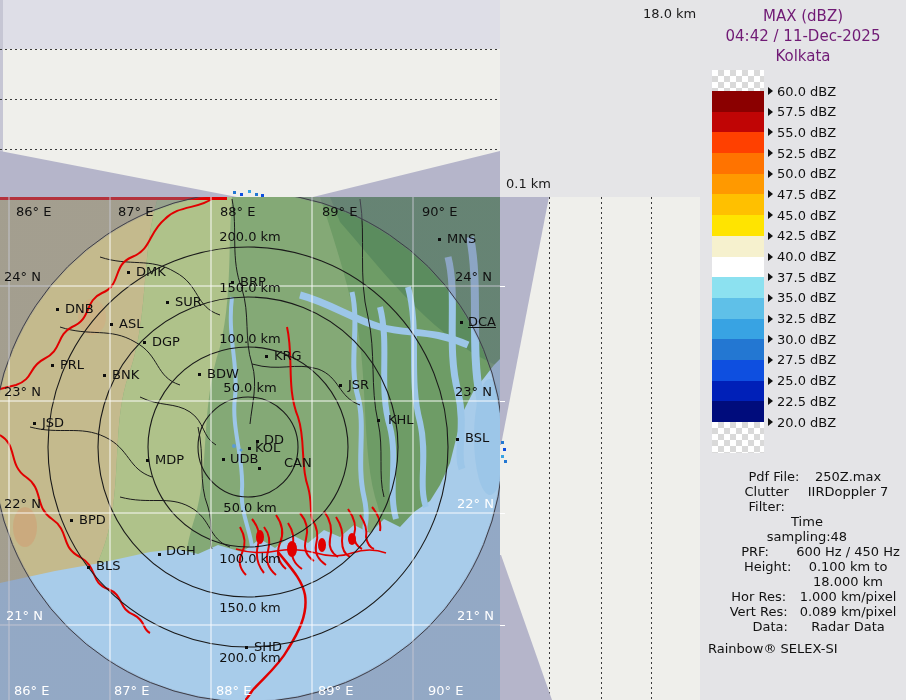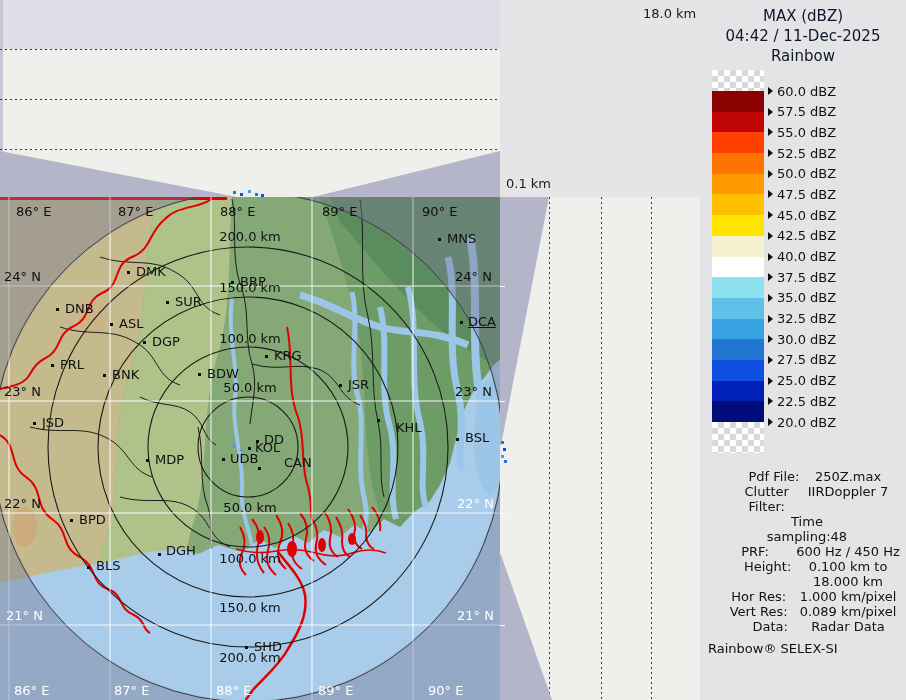--- a/index.html
+++ b/index.html
@@ -29,21 +29,21 @@
     background:radial-gradient(circle at 248px 250px, rgba(0,0,0,0) 0 253px, rgba(118,120,146,0.42) 255px);}
   .map-labels{position:absolute;left:0;top:0;width:500px;height:503px;font-size:13px;}
   .city-dot{position:absolute;width:3px;height:3px;background:#0d0d0d;}
   .map-txt{position:absolute;white-space:nowrap;color:#101010;line-height:13px;}
   .map-txt.white{color:#ffffff;}
   .ring-label{position:absolute;white-space:nowrap;color:#101010;line-height:13px;transform:translateX(-50%);}
 
   
   .legend{left:700px;top:0;width:206px;height:700px;background:#E4E4E7;}
   .legend-title{position:absolute;left:0;top:6px;width:206px;text-align:center;
-                font-size:15px;line-height:20px;color:#0f172a;}
+                font-size:15px;line-height:20px;color:#701a75;}
   .checker{background-color:#fff;background-image:
     linear-gradient(45deg,#d9d9d9 25%,transparent 25%,transparent 75%,#d9d9d9 75%),
     linear-gradient(45deg,#d9d9d9 25%,transparent 25%,transparent 75%,#d9d9d9 75%);
     background-size:12px 12px;background-position:0 0,6px 6px;}
   .legend-band{position:absolute;left:12px;width:52px;height:21px;}
   .legend-entry{position:absolute;left:68px;height:14px;font-size:13px;color:#111;
                 display:flex;align-items:center;white-space:nowrap;}
   .arrow{width:0;height:0;border-left:5px solid #111;border-top:4px solid transparent;
          border-bottom:4px solid transparent;margin-right:4px;}
 
@@ -218,21 +218,21 @@
         <div class="map-txt" style="left: 447px; top: 35px;">MNS</div>
         <div class="city-dot" style="left: 460px; top: 124px;"></div>
         <div class="map-txt" style="left: 468px; top: 118px; text-decoration: underline;">DCA</div>
         <div class="city-dot" style="left: 265px; top: 158px;"></div>
         <div class="map-txt" style="left: 274px; top: 152px;">KRG</div>
         <div class="city-dot" style="left: 198px; top: 176px;"></div>
         <div class="map-txt" style="left: 207px; top: 170px;">BDW</div>
         <div class="city-dot" style="left: 339px; top: 187px;"></div>
         <div class="map-txt" style="left: 348px; top: 181px;">JSR</div>
         <div class="city-dot" style="left: 377px; top: 222px;"></div>
-        <div class="map-txt" style="left: 396px; top: 216px; margin-top: 8px;">KHL</div>
+        <div class="map-txt" style="left: 388px; top: 216px;">KHL</div>
         <div class="city-dot" style="left: 456px; top: 241px;"></div>
         <div class="map-txt" style="left: 465px; top: 234px;">BSL</div>
         <div class="city-dot" style="left: 256px; top: 243px;"></div>
         <div class="map-txt" style="left: 264px; top: 236px;">DD</div>
         <div class="city-dot" style="left: 248px; top: 250px;"></div>
         <div class="map-txt" style="left: 255px; top: 244px;">KOL</div>
         <div class="city-dot" style="left: 222px; top: 261px;"></div>
         <div class="map-txt" style="left: 230px; top: 255px;">UDB</div>
         <div class="city-dot" style="left: 258px; top: 270px;"></div>
         <div class="map-txt" style="left: 284px; top: 259px;">CAN</div>
@@ -262,21 +262,21 @@
         <div class="map-txt white" style="left: 457px; top: 300px;">22° N</div>
         <div class="map-txt white" style="left: 6px; top: 412px;">21° N</div>
         <div class="map-txt white" style="left: 457px; top: 412px;">21° N</div>
       </div>
   </div>
 
   <div class="abs legend">
     <div class="legend-title">
       <div>MAX (dBZ)</div>
       <div>04:42 / 11-Dec-2025</div>
-      <div>Rainbow</div>
+      <div>Kolkata</div>
     </div>
     <div class="abs checker" style="left:12px;top:70px;width:52px;height:21px"></div>
     <div class="abs checker" style="left:12px;top:422px;width:52px;height:31px"></div>
     <div>
         <div class="legend-band" style="top: 91px; background: rgb(139, 0, 0);"></div>
         <div class="legend-band" style="top: 111.69px; background: rgb(192, 5, 5);"></div>
         <div class="legend-band" style="top: 132.38px; background: rgb(255, 64, 0);"></div>
         <div class="legend-band" style="top: 153.07px; background: rgb(255, 115, 0);"></div>
         <div class="legend-band" style="top: 173.76px; background: rgb(255, 153, 0);"></div>
         <div class="legend-band" style="top: 194.45px; background: rgb(255, 192, 0);"></div>

